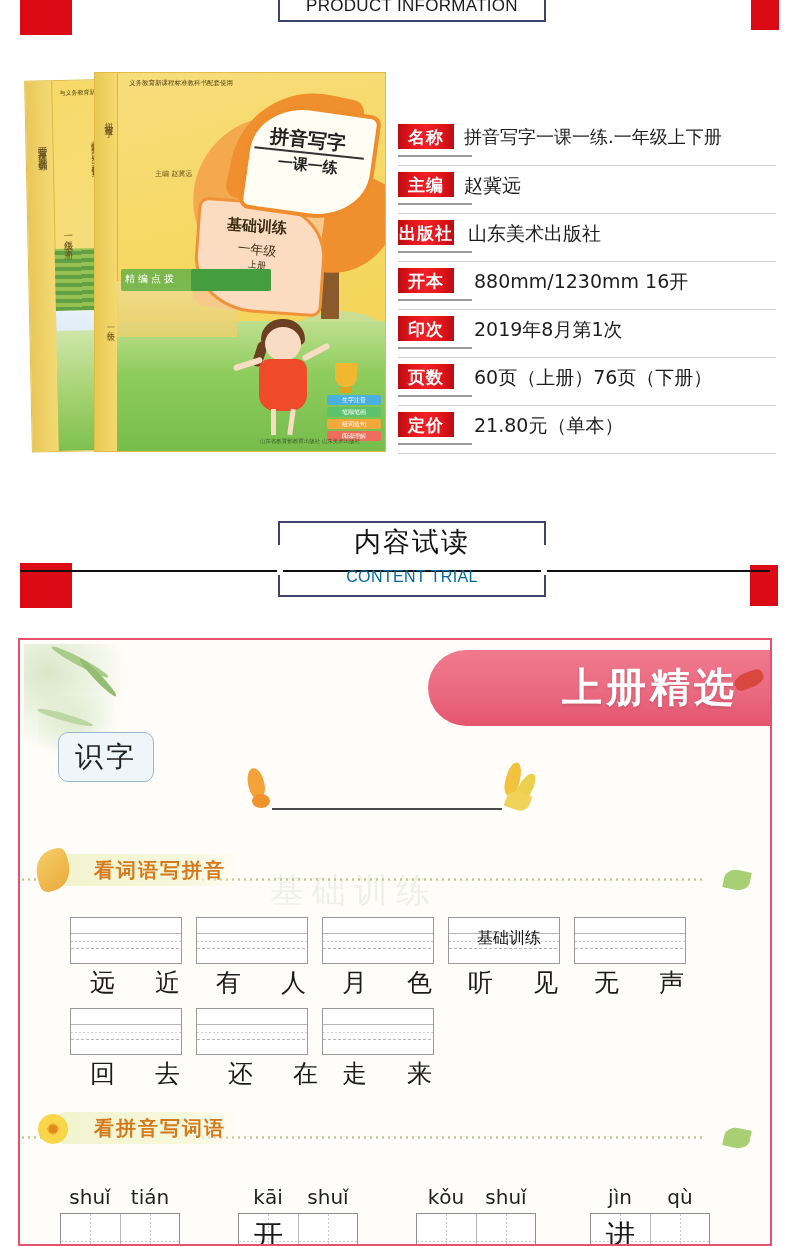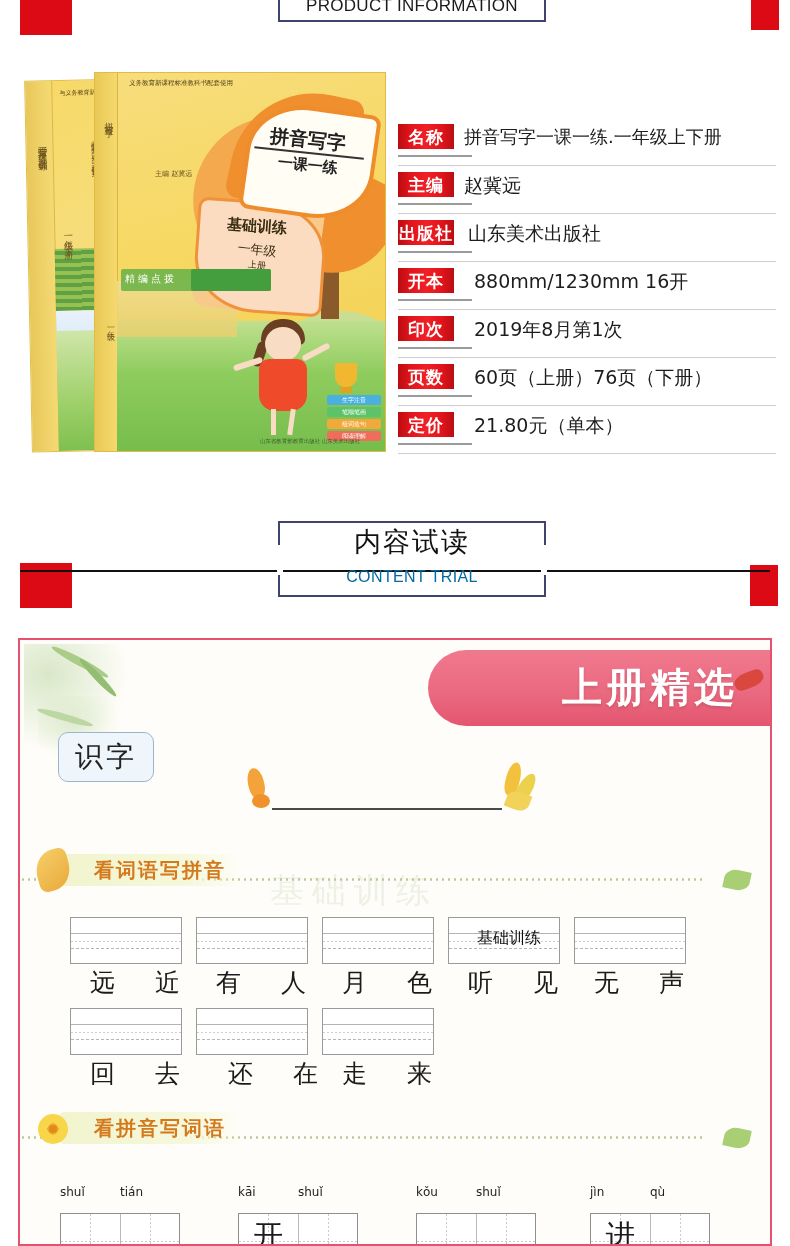--- a/index.html
+++ b/index.html
@@ -245,21 +245,21 @@
   .tzg .cell:last-child{border-right:none;}
   .tzg .cell::before{content:"";position:absolute;left:50%;top:0;bottom:0;width:1px;
     background-image:linear-gradient(180deg,#c9c9c9 55%,rgba(0,0,0,0) 0);
     background-size:1px 4px;}
   .tzg .cell::after{content:"";position:absolute;top:50%;left:0;right:0;height:1px;
     background-image:linear-gradient(90deg,#c9c9c9 55%,rgba(0,0,0,0) 0);
     background-size:4px 1px;}
   .tzg .glyph{position:absolute;left:0;right:0;top:2px;text-align:center;font-size:30px;
     color:#1b1b1b;font-family:"DejaVu Serif",serif;z-index:2;}
   .pygroup{position:absolute;display:flex;gap:0;}
-  .pygroup span{display:block;font-size:12px;color:#222;
+  .pygroup span{display:block;text-align:center;font-size:20px;color:#222;
     font-family:"DejaVu Sans",sans-serif;}
   .wm{position:absolute;color:#eef1e6;font-size:34px;font-family:"DejaVu Serif",serif;
     letter-spacing:8px;}
 </style>
 </head>
 <body>
 
 <div class="page">
 
   <div class="red-sq" id="sq-tl"></div>

